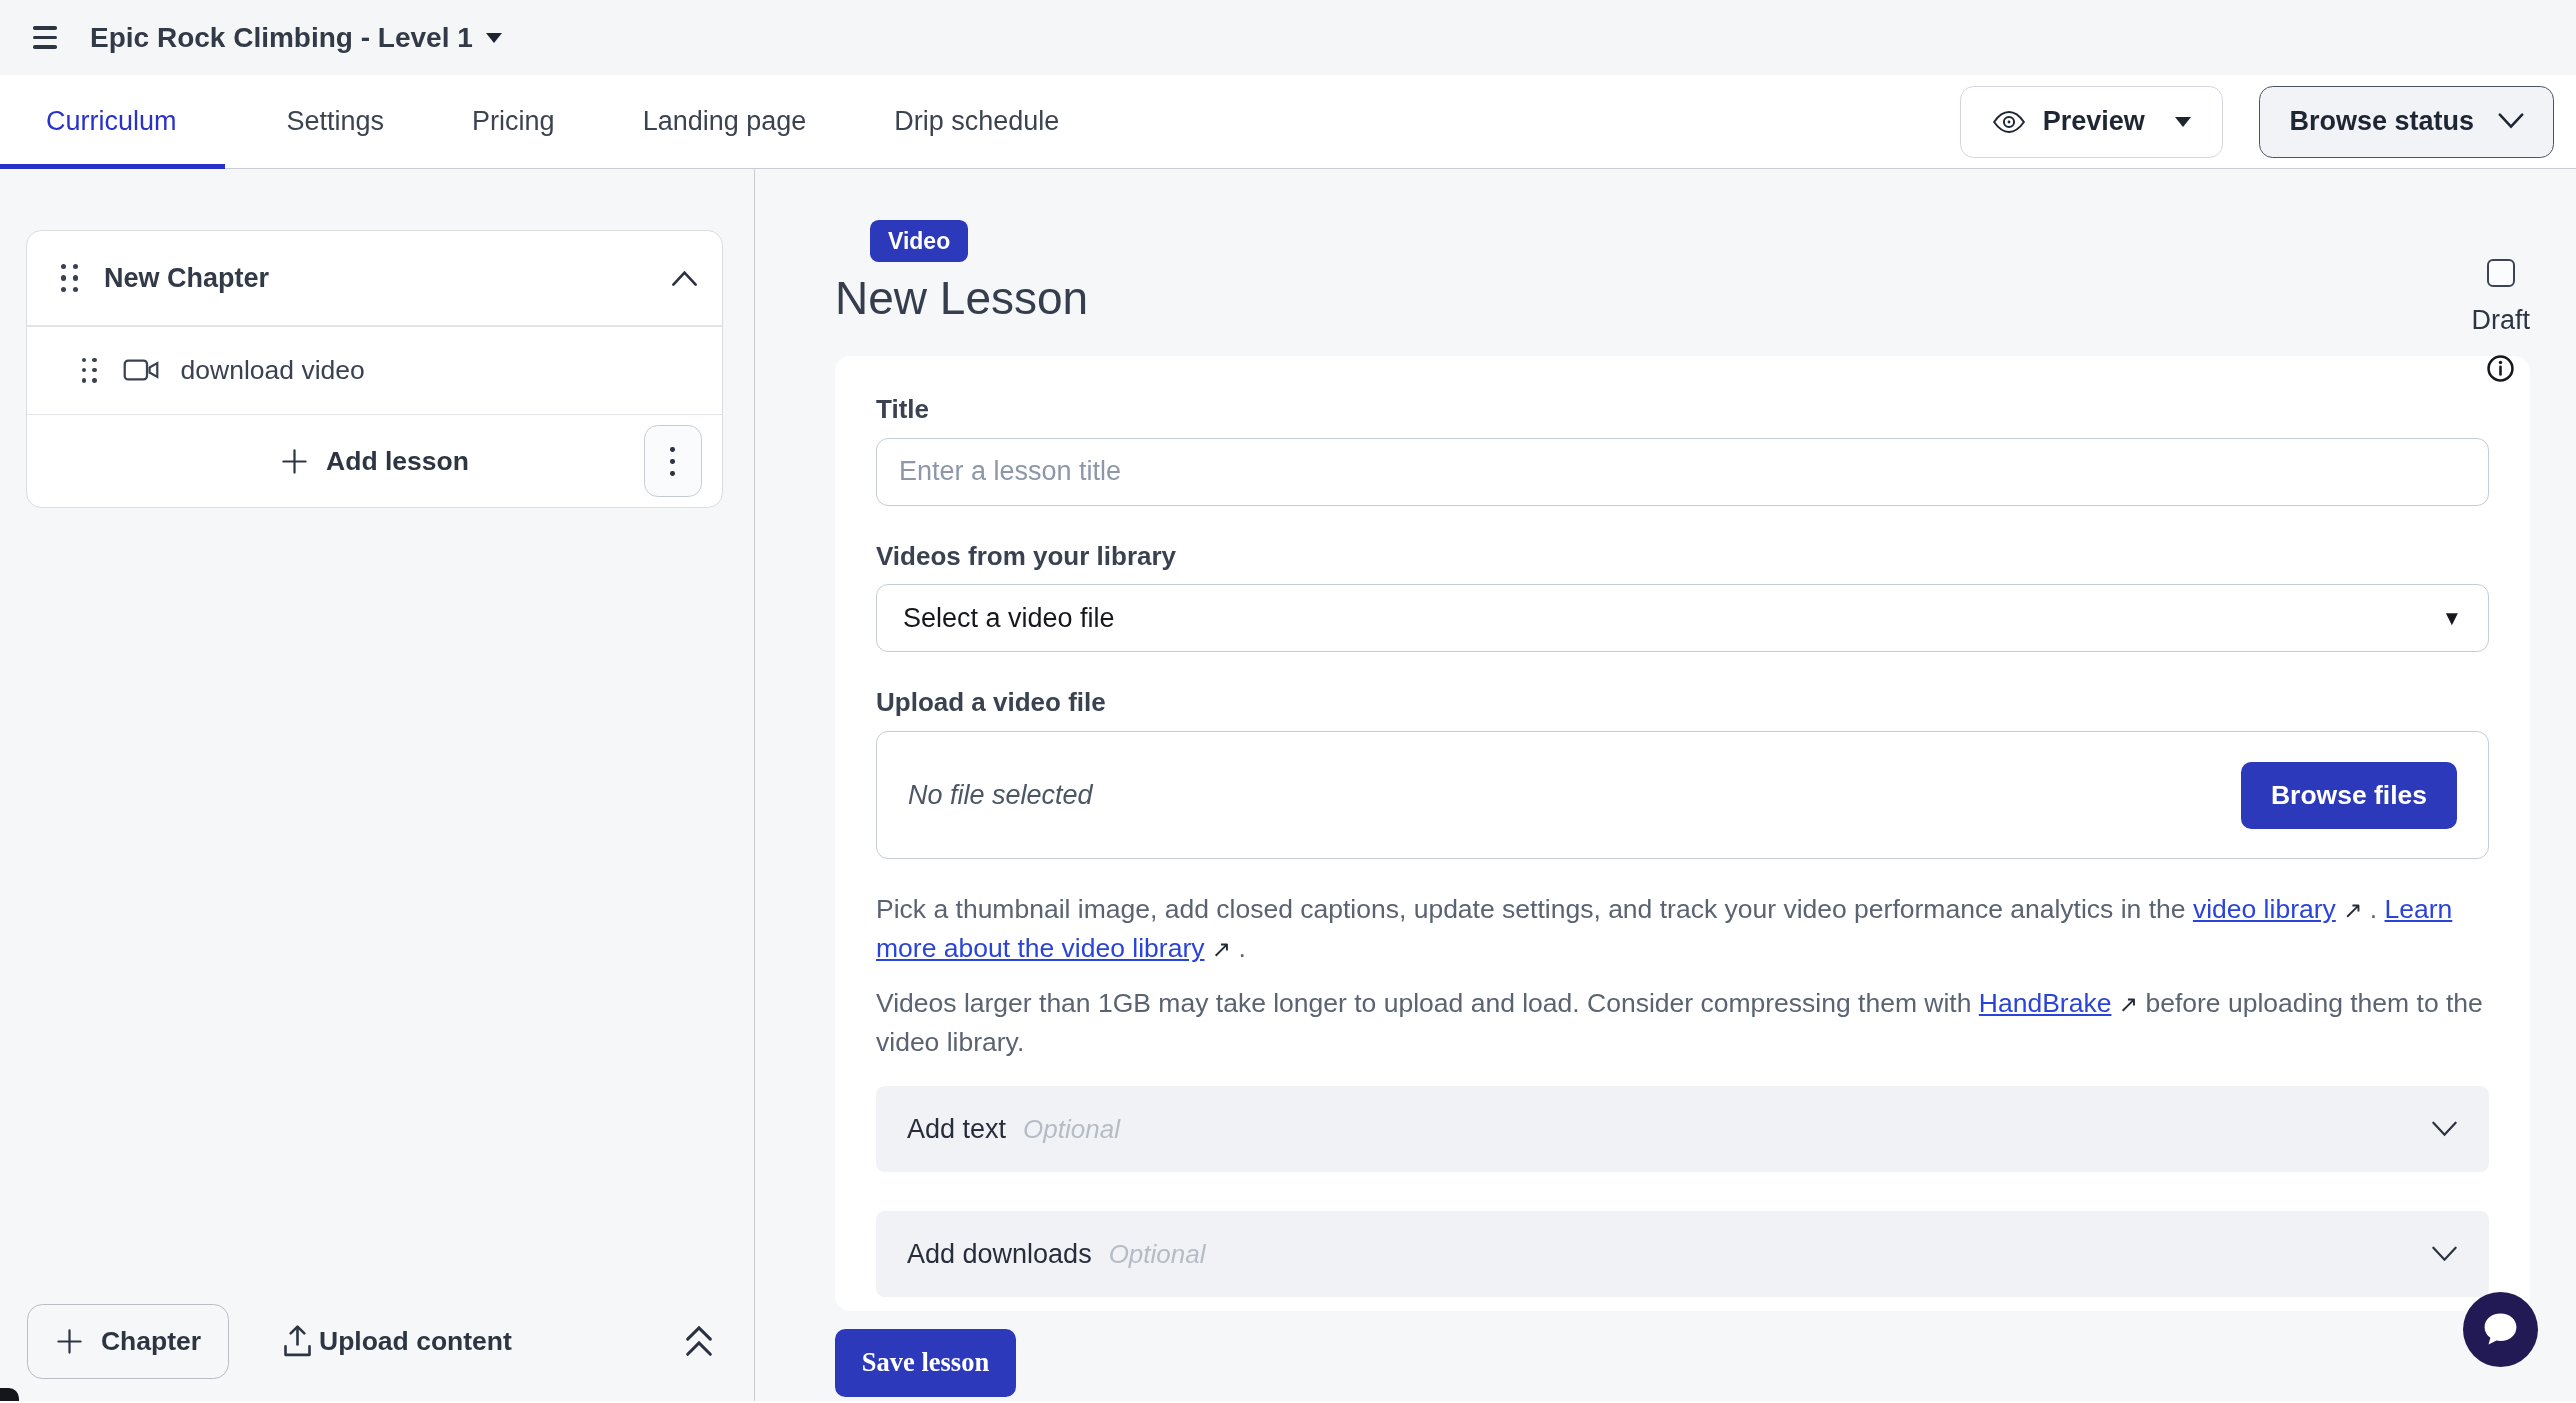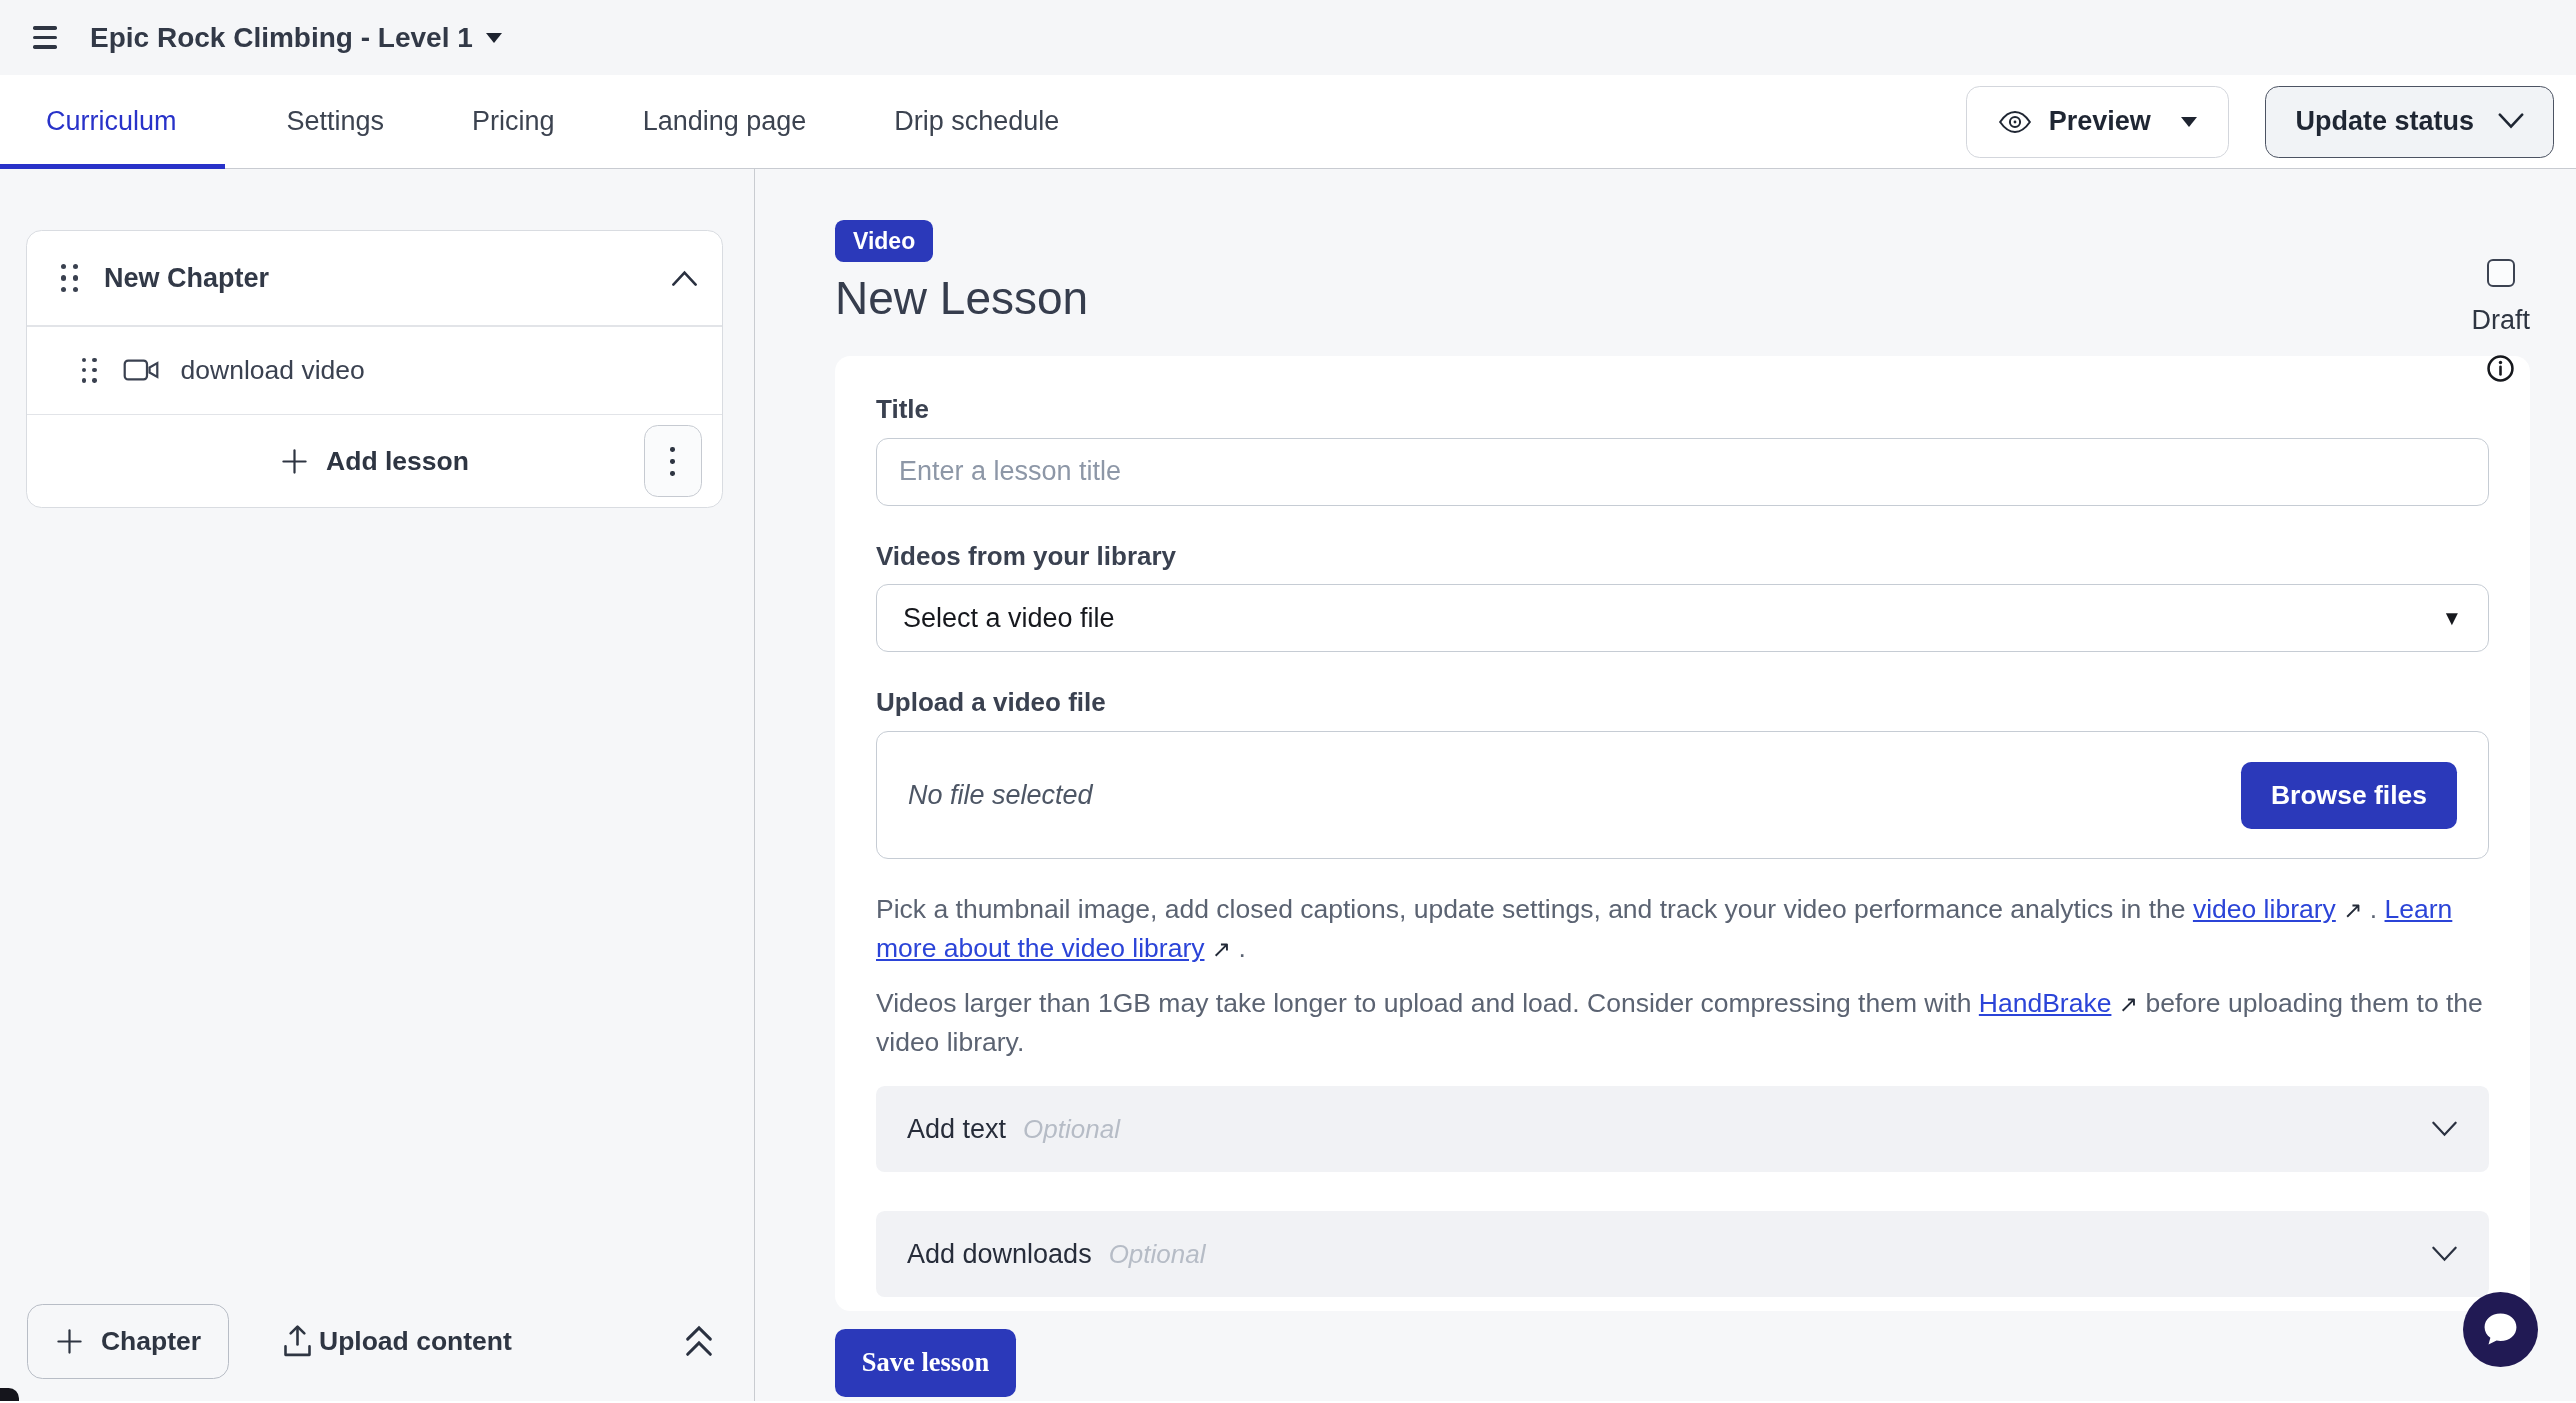--- a/index.html
+++ b/index.html
@@ -61,21 +61,21 @@
   .btn-upload { display:flex; align-items:center; gap:6px; margin-left:53px; font-size:26.5px; font-weight:600;
     color:#2e3542; background:none; border:none; cursor:pointer; font-family:inherit; }
   .collapse-btn { margin-left:auto; background:none; border:none; cursor:pointer; display:flex; }
   .corner-wedge { position:absolute; left:0; bottom:0; width:19px; height:13px; background:#15151c;
     border-top-right-radius:10.3px; }
 
   
   .main { flex:1; background:#f6f7f9; padding:51px 0 0 80px; position:relative; }
   .main-header { width:1695px; position:relative; }
   .badge { display:inline-block; background:#2b39ba; color:#fff; font-size:23px; font-weight:700;
-    padding:7.7px 18px; border-radius:8.6px; }
+    padding:7.7px 18px; border-radius:8.6px;margin-left:35px; }
   .lesson-heading { margin-top:8.6px; font-size:46px; font-weight:500; color:#363d4d; }
   .draft-row { position:absolute; top:39px; right:0; display:flex; align-items:center; gap:18px;flex-direction:column; }
   .checkbox { width:28px; height:28px; border:2.6px solid #3c4352; border-radius:6px; background:#fbfcfd; cursor:pointer; }
   .draft-label { font-size:27px; color:#2e3542; }
 
   .main-card { width:1695px; background:#fff; border-radius:15.4px; margin-top:31px; padding:39px 41px 13.7px; }
   .form-label { font-size:26px; line-height:29px; font-weight:700; color:#3a4150; }
   .section { margin-top:36px; }
   .text-input { margin-top:13.7px; width:100%; height:68px; border:1.7px solid #c6ccd4; border-radius:12px;
     padding:0 22px; font-size:27px; color:#be185d; background:#fff; font-family:inherit; outline:none; }
@@ -132,21 +132,21 @@
       <svg width="34" height="26" viewBox="0 0 24 16" fill="none" stroke="#1f2633" stroke-width="1.4">
         <path d="M1.5 8C4.8 3.2 8.3 1 12 1s7.2 2.2 10.5 7C19.2 12.8 15.7 15 12 15S4.8 12.8 1.5 8z"></path>
         <circle cx="12" cy="8" r="3.6"></circle>
         <circle cx="12" cy="8" r="1" fill="#1f2633" stroke="none"></circle>
       </svg>
     </span>
     <span>Preview</span>
     <span class="caret-fill"></span>
   </button>
   <button class="btn-update">
-    <span>Update status</span>
+    <span>Browse status</span>
     <span style="display:flex;">
       <svg width="26" height="16.3" viewBox="0 0 30 19" fill="none" stroke="#1f2633" stroke-width="3" stroke-linecap="round">
         <polyline points="2,2 15,16 28,2"></polyline>
       </svg>
     </span>
   </button>
 </div>
 
 <div class="content">
 

